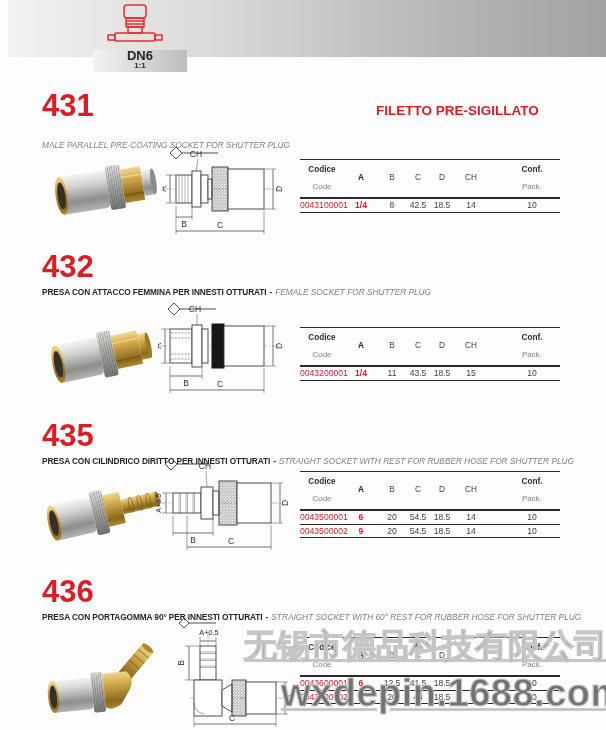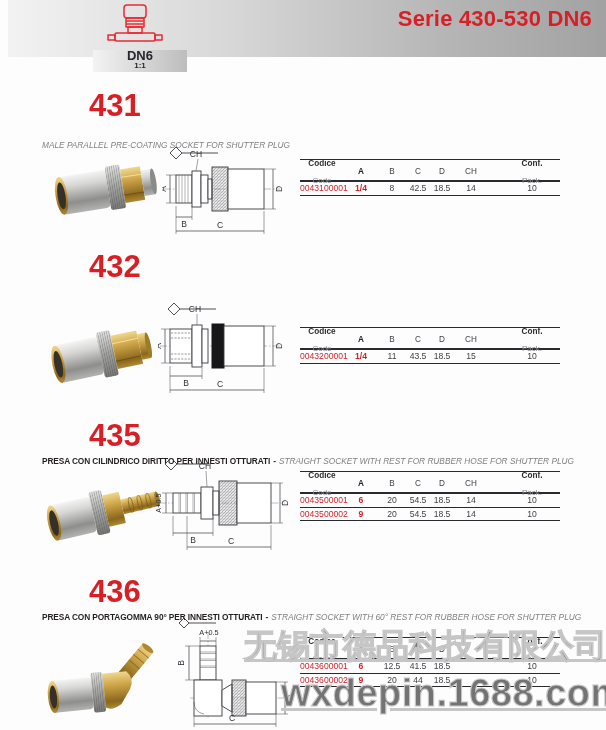--- a/index.html
+++ b/index.html
@@ -25,32 +25,32 @@
   .scale-icon{ position:absolute; left:103px; top:3px; }
   .scale-box{
     position:absolute; left:93px; top:50px; width:94px; height:22px;
     background:linear-gradient(to right,#f3f3f3,#bdbdbd);
     text-align:center; line-height:10px; padding-top:1px;
     color:#26262e; font-weight:bold;
   }
   .scale-box .l1{ font-size:13px; display:block; }
   .scale-box .l2{ font-size:8px; display:block; }
   
-  .sec-number{ position:absolute; left:42px; font-size:31px; font-weight:bold; color:#d91f26; line-height:1;margin-left:47px; }
+  .sec-number{ position:absolute; left:42px; font-size:31px; font-weight:bold; color:#d91f26; line-height:1; }
   .t-it{ font-size:8.3px; font-weight:bold; color:#231f20; letter-spacing:-.1px; }
   .t-en{ font-size:8.3px; font-style:italic; color:#7e8083; font-weight:normal; }
   .title-block{ position:absolute; left:42px; white-space:nowrap; }
   .sep{ margin:0 3px; font-size:8.3px; color:#231f20; font-weight:bold; }
   .thread-note{ position:absolute; left:375px; top:103px; width:165px; text-align:center; line-height:15px; }
   .thread-note .n1{ font-size:13.5px; font-weight:bold; color:#d91f26; display:block; }
   .thread-note .n2{ font-size:13.5px; font-style:italic; color:#d91f26; display:block; }
   
   .ptable{ position:absolute; left:300px; width:260px; z-index:2; }
   .tgrid{ display:grid; grid-template-columns:44px 34px 28px 24px 24px 34px 72px; }
-  .thead{ border-top:1.5px solid #2a2a2e; border-bottom:2.5px solid #2a2a2e; height:23px; align-items:center; }
+  .thead{ border-top:1.5px solid #2a2a2e; border-bottom:2.5px solid #2a2a2e; height:40px; align-items:center; }
   .th{ font-size:8.2px; color:#3f3f44; text-align:center; line-height:8.6px; }
   .th .top{ display:block; font-weight:bold; color:#2c2c30; }
   .th .sub{ display:block; color:#83858a; font-size:8px;margin-top:8px; }
   .th.bold{ font-weight:bold; color:#232327; }
   .trow{ height:13.5px; align-items:center; border-bottom:1.2px solid #2a2a2e; }
   .td{ font-size:8.6px; text-align:center; color:#3f3f44; }
   .td.red{ color:#d91f26; }
   .td.reda{ color:#d91f26; font-weight:bold; }
   .cshift{ padding-left:16px; }
   
@@ -72,21 +72,20 @@
   }
   .wm-company{ left:244px; top:624px; font-size:33px; letter-spacing:0; }
   .wm-url{ left:281px; top:672px; font-size:38px; letter-spacing:.5px; }
 </style>
 </head>
 <body>
 
 <div id="page">
 
   <div class="header-band">
-    <div class="series-title">Serie 430-530 DN6</div>
   </div>
   <div class="scale-icon">
     <svg width="64" height="46" viewBox="0 0 64 46">
       <g fill="none" stroke="#ea2a30" stroke-width="1.5" stroke-linejoin="round">
         <rect x="21" y="2" width="22" height="13" rx="3"></rect>
         <rect x="23" y="15" width="18" height="9"></rect>
         <line x1="23" y1="18" x2="41" y2="18"></line>
           <line x1="23" y1="21" x2="41" y2="21"></line>
         <rect x="25" y="24" width="14" height="6"></rect>
         <rect x="12" y="30" width="40" height="8" rx="1.5"></rect>
@@ -99,20 +98,21 @@
     <span class="l1">DN6</span>
     <span class="l2">1:1</span>
   </div>
 
   <div class="sec-number" style="top:90px">431</div>
   <div class="title-block" style="top:116px">
     <br>
     <span class="t-en">MALE PARALLEL PRE-COATING SOCKET FOR SHUTTER PLUG</span>
   </div>
   <div class="thread-note">
+    <span class="n1">FILETTO PRE-SIGILLATO</span>
   </div>
 
   <div class="photo" style="left:50px;top:150px">
     <svg width="110" height="78" viewBox="0 0 110 78">
       <defs>
         <linearGradient id="c1" x1="0" y1="0" x2="0" y2="1">
             <stop offset="0" stop-color="#f4f4f2"></stop>
             <stop offset=".28" stop-color="#d6d6d4"></stop>
             <stop offset=".72" stop-color="#8e8e8c"></stop>
             <stop offset="1" stop-color="#b3b3b1"></stop>
@@ -207,20 +207,23 @@
       <div class="td reda">1/4</div>
       <div class="td">8</div>
       <div class="td">42.5</div>
       <div class="td">18.5</div>
       <div class="td">14</div>
       <div class="td cshift">10</div>
     </div>
   </div>
 
   <div class="sec-number" style="top:251px">432</div>
+  <div class="title-block" style="top:281px">
+    <span class="t-it">PRESA CON ATTACCO FEMMINA PER INNESTI OTTURATI</span><span class="sep">-</span><span class="t-en">FEMALE SOCKET FOR SHUTTER PLUG</span>
+  </div>
 
   <div class="photo" style="left:48px;top:310px">
     <svg width="108" height="86" viewBox="0 0 108 86">
       <defs>
         <linearGradient id="c2" x1="0" y1="0" x2="0" y2="1">
             <stop offset="0" stop-color="#f4f4f2"></stop>
             <stop offset=".28" stop-color="#d6d6d4"></stop>
             <stop offset=".72" stop-color="#8e8e8c"></stop>
             <stop offset="1" stop-color="#b3b3b1"></stop>
           </linearGradient>

